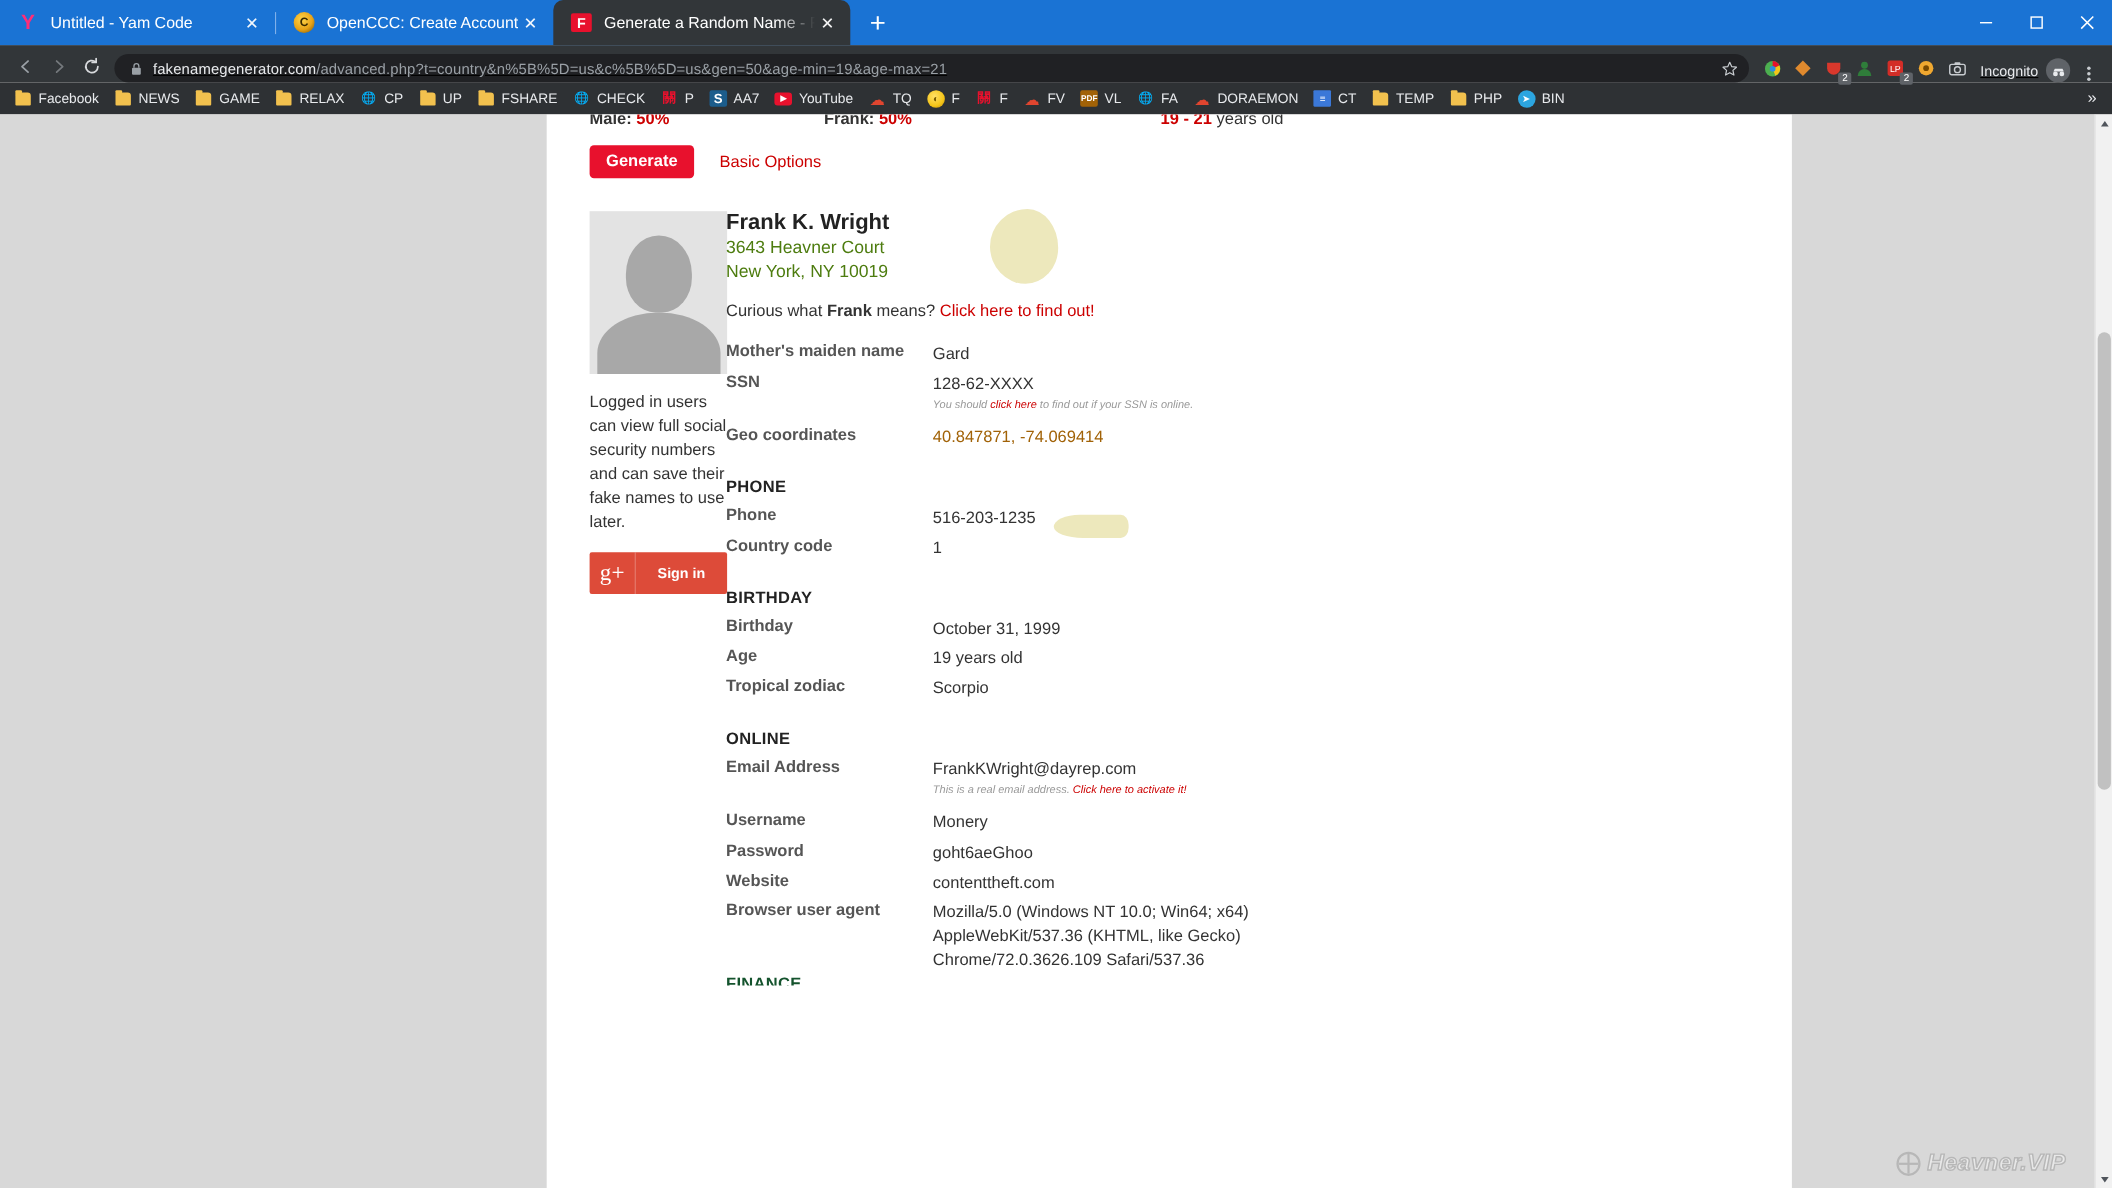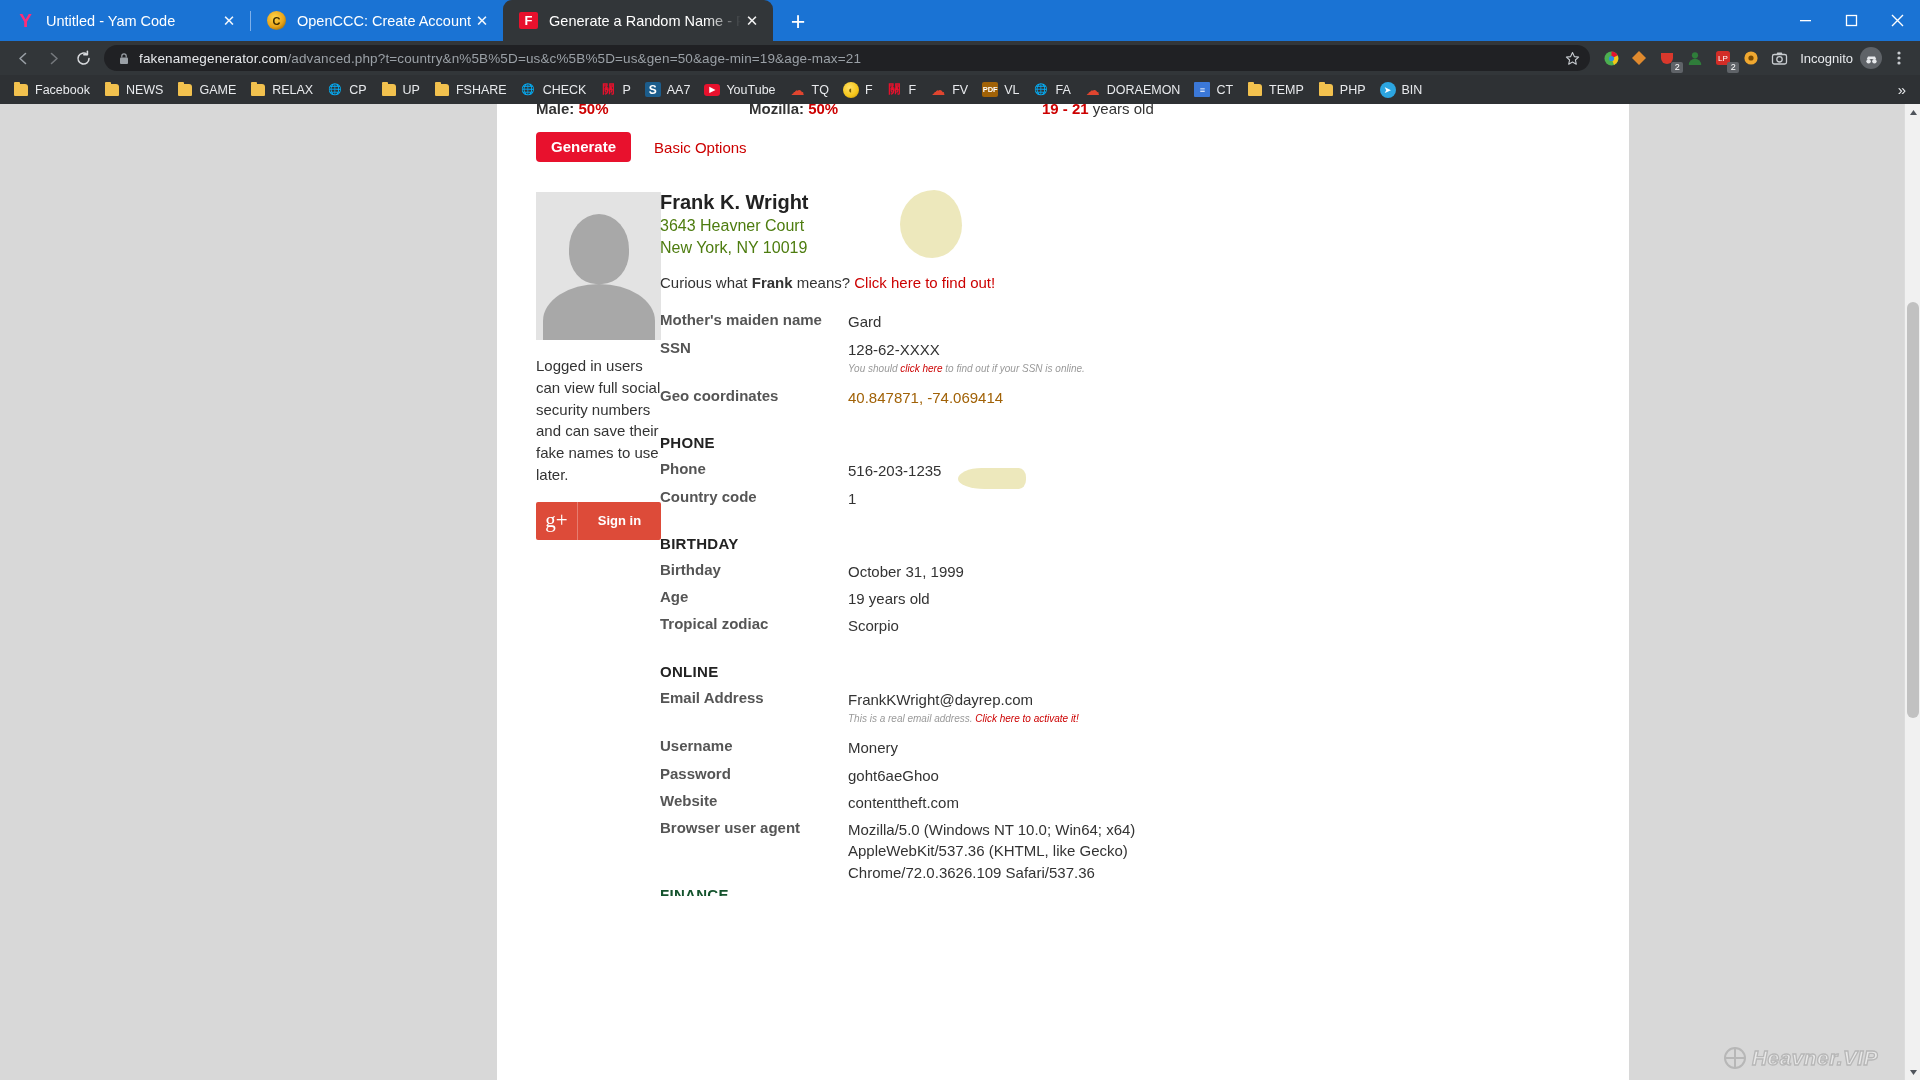--- a/index.html
+++ b/index.html
@@ -80,23 +80,24 @@
     position: absolute; right: 0; top: 0;
     height: 41px; display: flex; align-items: center;
   }
   .wc { width: 46px; height: 41px; display: flex; align-items: center; justify-content: center; color:#fff; }
   .wc svg { display:block; }
 
   .toolbar {
     height: 34px;
     background: #323639;
     display: flex;
-    align-items: center;
+    align-items: flex-end;
     padding: 0 8px;
     flex: 0 0 34px;
+    text-decoration: underline;
   }
   .navbtn {
     width: 30px; height: 30px;
     display: flex; align-items: center; justify-content: center;
     color: #c8ccd0;
     flex: 0 0 30px;
   }
   .navbtn.back { color: #9aa0a6; }
   .omnibox {
     flex: 1 1 auto;
@@ -221,21 +222,21 @@
     height: 20px;
     overflow: hidden;
     font-size: 15px;
     font-weight: bold;
   }
   .toprow .lbl { color: #333; }
   .toprow .val { color: #cc0000; text-align: right; }
   .tr-male { position: absolute; left: 0; top: 0; }
   .tr-female { position: absolute; left: 213px; top: 0; }
   .tr-age { position: absolute; left: 506px; top: 0; }
-  .tr-age .rng { color: #cc0000; }
+  .tr-age .rng { color: #cc0000; margin-left: 13px; }
   .tr-age .suffix { color: #333; font-weight: normal; }
 
   .actionrow {
     position: absolute;
     left: 39px; top: 28px;
     display: flex;
     align-items: center;
   }
   .generate-btn {
     background: #e8112d;
@@ -691,21 +692,21 @@
       </div>
       <span class="bm-overflow">»</span>
   </div>
 
   <div class="viewport">
     <div class="page-sheet">
       <div class="content">
 
         <div class="toprow">
           <span class="tr-male"><span class="lbl">Male:</span> <span class="val">50%</span></span>
-          <span class="tr-female"><span class="lbl">Mozilla:</span> <span class="val">50%</span></span>
+          <span class="tr-female"><span class="lbl">Frank:</span> <span class="val">50%</span></span>
           <span class="tr-age"><span class="rng">19 - 21</span><span class="suffix"> years old</span></span>
         </div>
 
         <div class="actionrow">
           <button class="generate-btn">Generate</button>
           <a class="basic-options" href="#">Basic Options</a>
         </div>
 
         <div class="leftcol">
           <div class="avatar">

